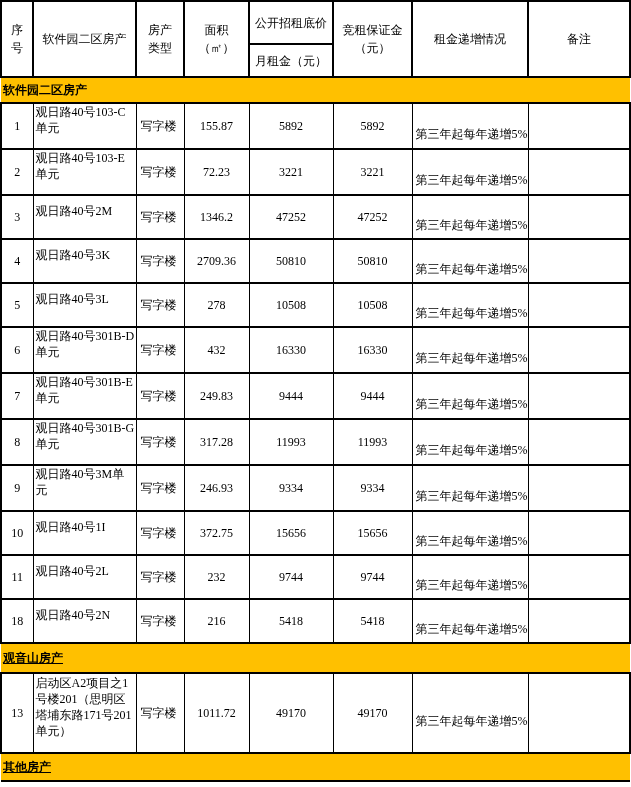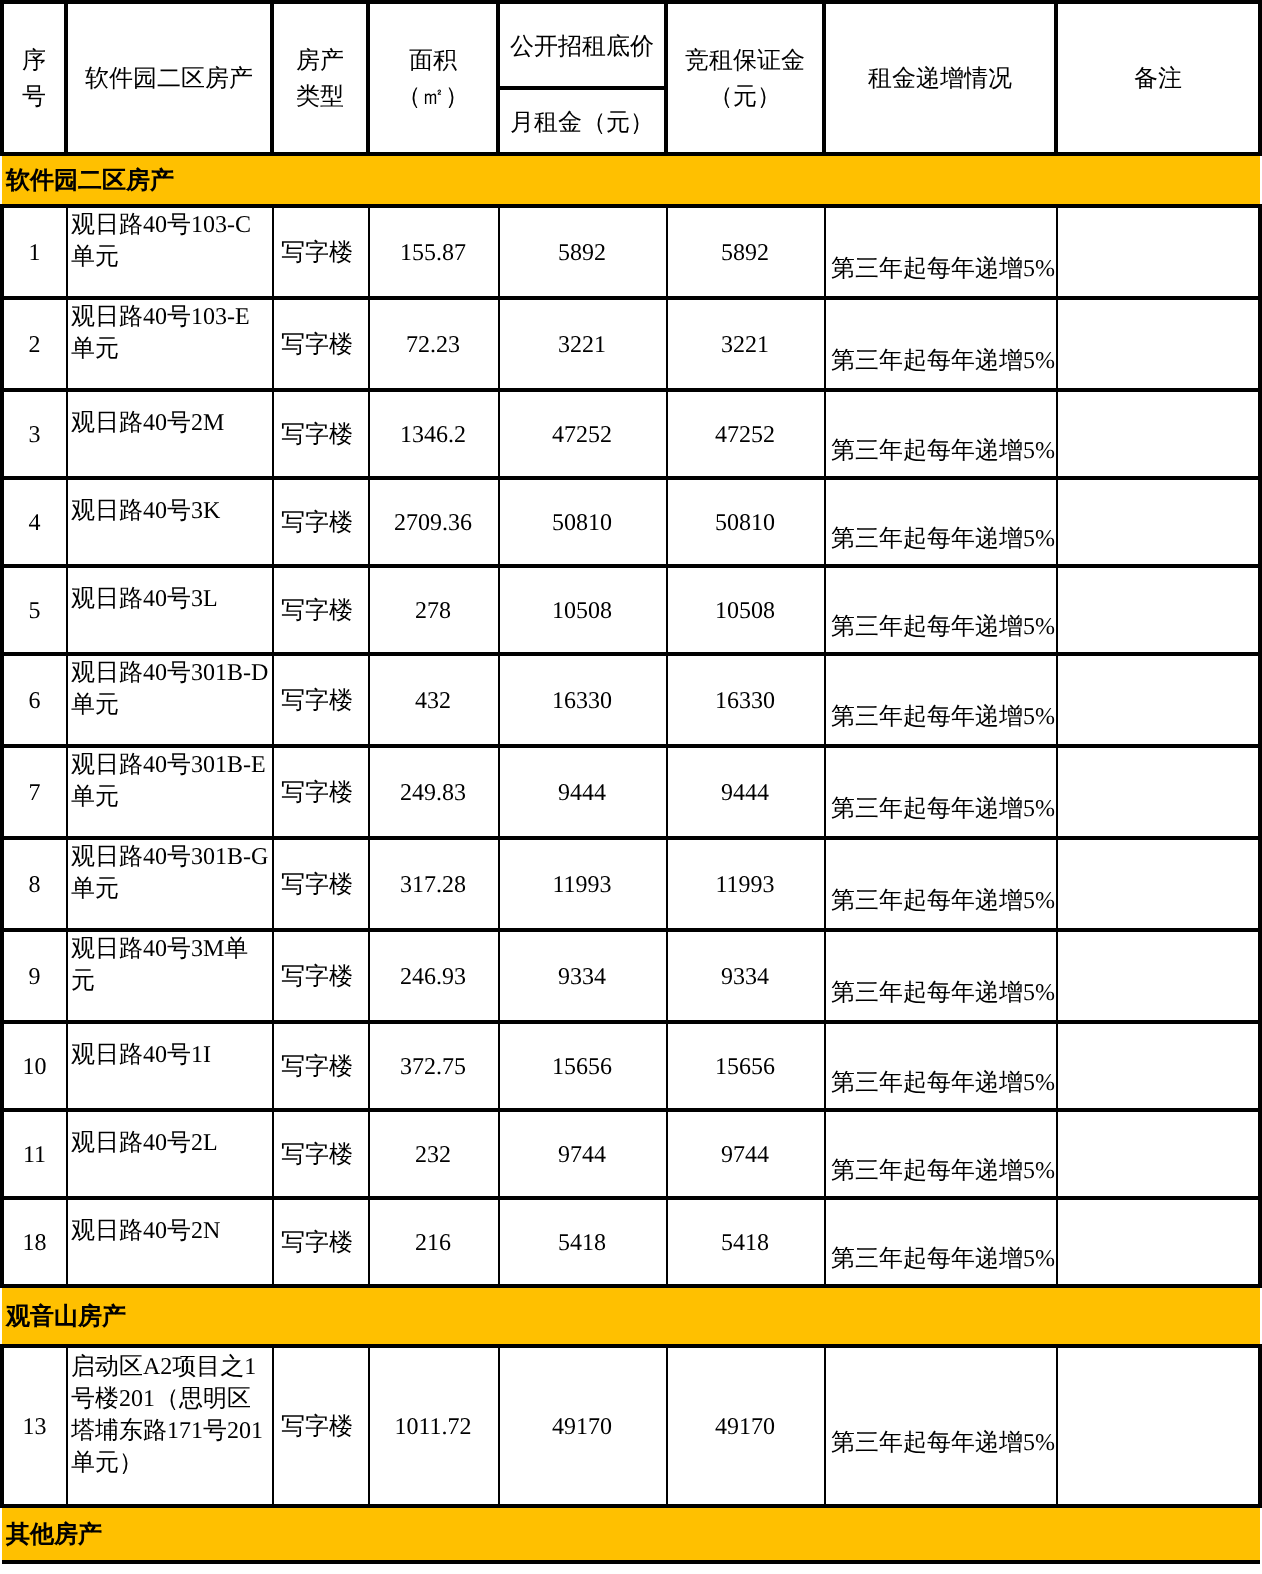--- a/index.html
+++ b/index.html
@@ -21,22 +21,22 @@
   th{
     border-width:2px;text-align:center;white-space:pre-line;line-height:18px;
   }
   .edge-l{border-left-width:2px;}
   .edge-r{border-right-width:2px;border-radius:28px;}
   tr.hdr1{height:43px;}
   tr.hdr2{height:33px;}
   tr.data{height:44px;}
   tr.data-tall{height:80px;}
   tr.sec1{height:26px;}
-  tr.sec2{height:30px;}
-  tr.sec3{height:28px;}
+  tr.sec2{height:30px;text-decoration:underline;}
+  tr.sec3{height:28px;text-decoration:underline;}
   td.section{
     background:#FFC000;font-weight:bold;text-align:left;padding:0 0 0 2px;
     border-left-width:0;border-right-width:0;margin-left:24px;
   }
   td.c{text-align:center;}
   td.addr{text-align:left;line-height:16px;padding:0 1px 12px 2px;}
   td.inc{text-align:right;white-space:nowrap;padding:16px 0 0 1px;margin-top:12px;}
   td.type{text-align:left;padding:0 2px 0 4px;margin-left:45px;}
 </style>
 </head>

